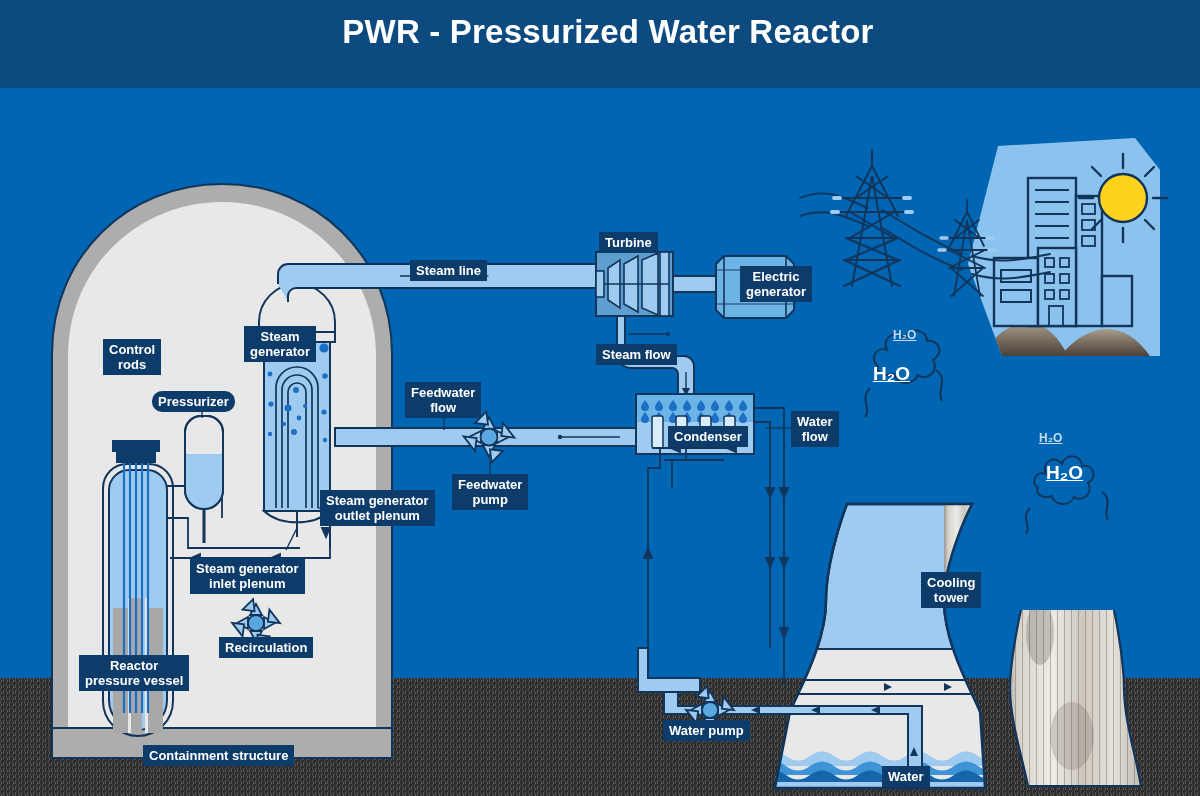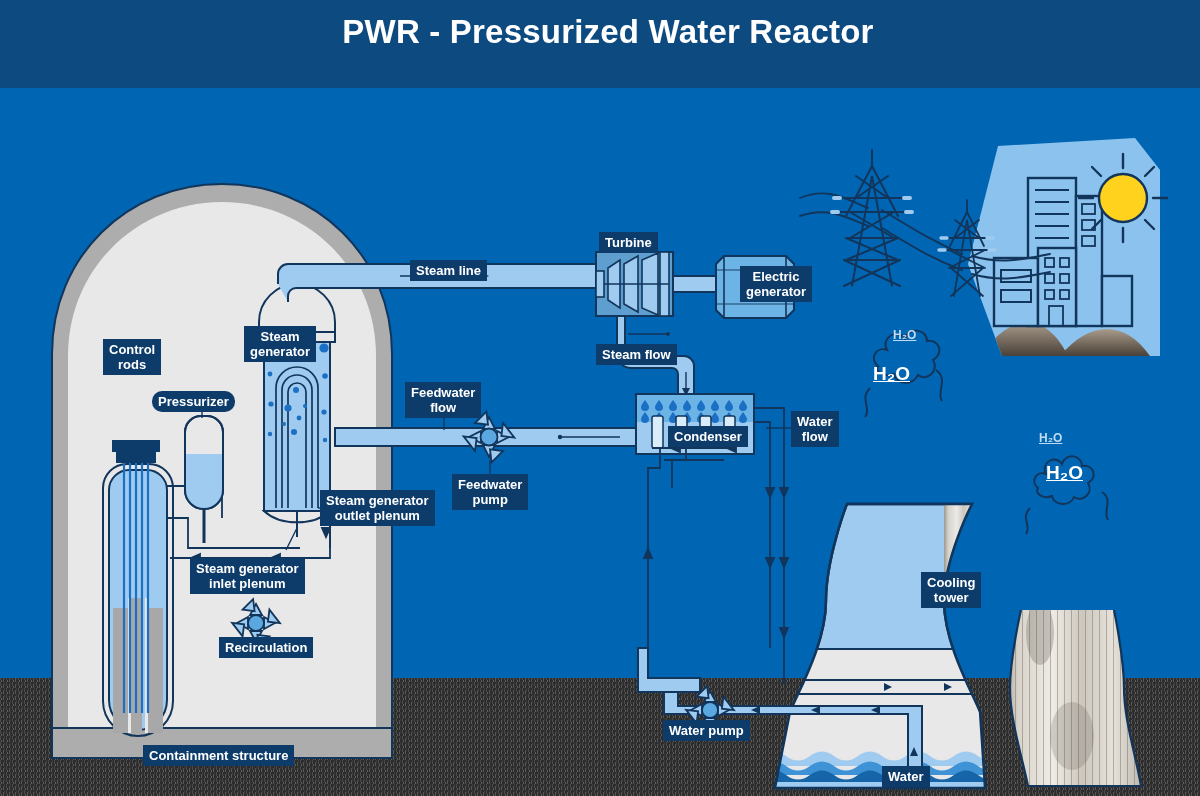--- a/index.html
+++ b/index.html
@@ -455,20 +455,22 @@
 rods</div>
   <div class="lbl" style="left:405px;top:382px;">Feedwater
 flow</div>
   <div class="lbl" style="left:452px;top:474px;">Feedwater
 pump</div>
   <div class="lbl" style="left:320px;top:490px;">Steam generator
 outlet plenum</div>
   <div class="lbl" style="left:190px;top:558px;">Steam generator
 inlet plenum</div>
   <div class="lbl" style="left:212px;top:637px;margin-left:7px;">Recirculation</div>
+  <div class="lbl" style="left:79px;top:655px;">Reactor
+pressure vessel</div>
   <div class="lbl" style="left:143px;top:745px;">Containment structure</div>
   <div class="lbl" style="left:648px;top:426px;margin-left:20px;">Condenser</div>
   <div class="lbl" style="left:791px;top:411px;">Water
 flow</div>
   <div class="lbl" style="left:921px;top:572px;">Cooling
 tower</div>
   <div class="lbl" style="left:663px;top:720px;">Water pump</div>
   <div class="lbl" style="left:882px;top:766px;">Water</div>
 
   <div class="h2o" style="left:893px;top:328px;font-size:12px;color:#bfdcf4;">H₂O</div>

